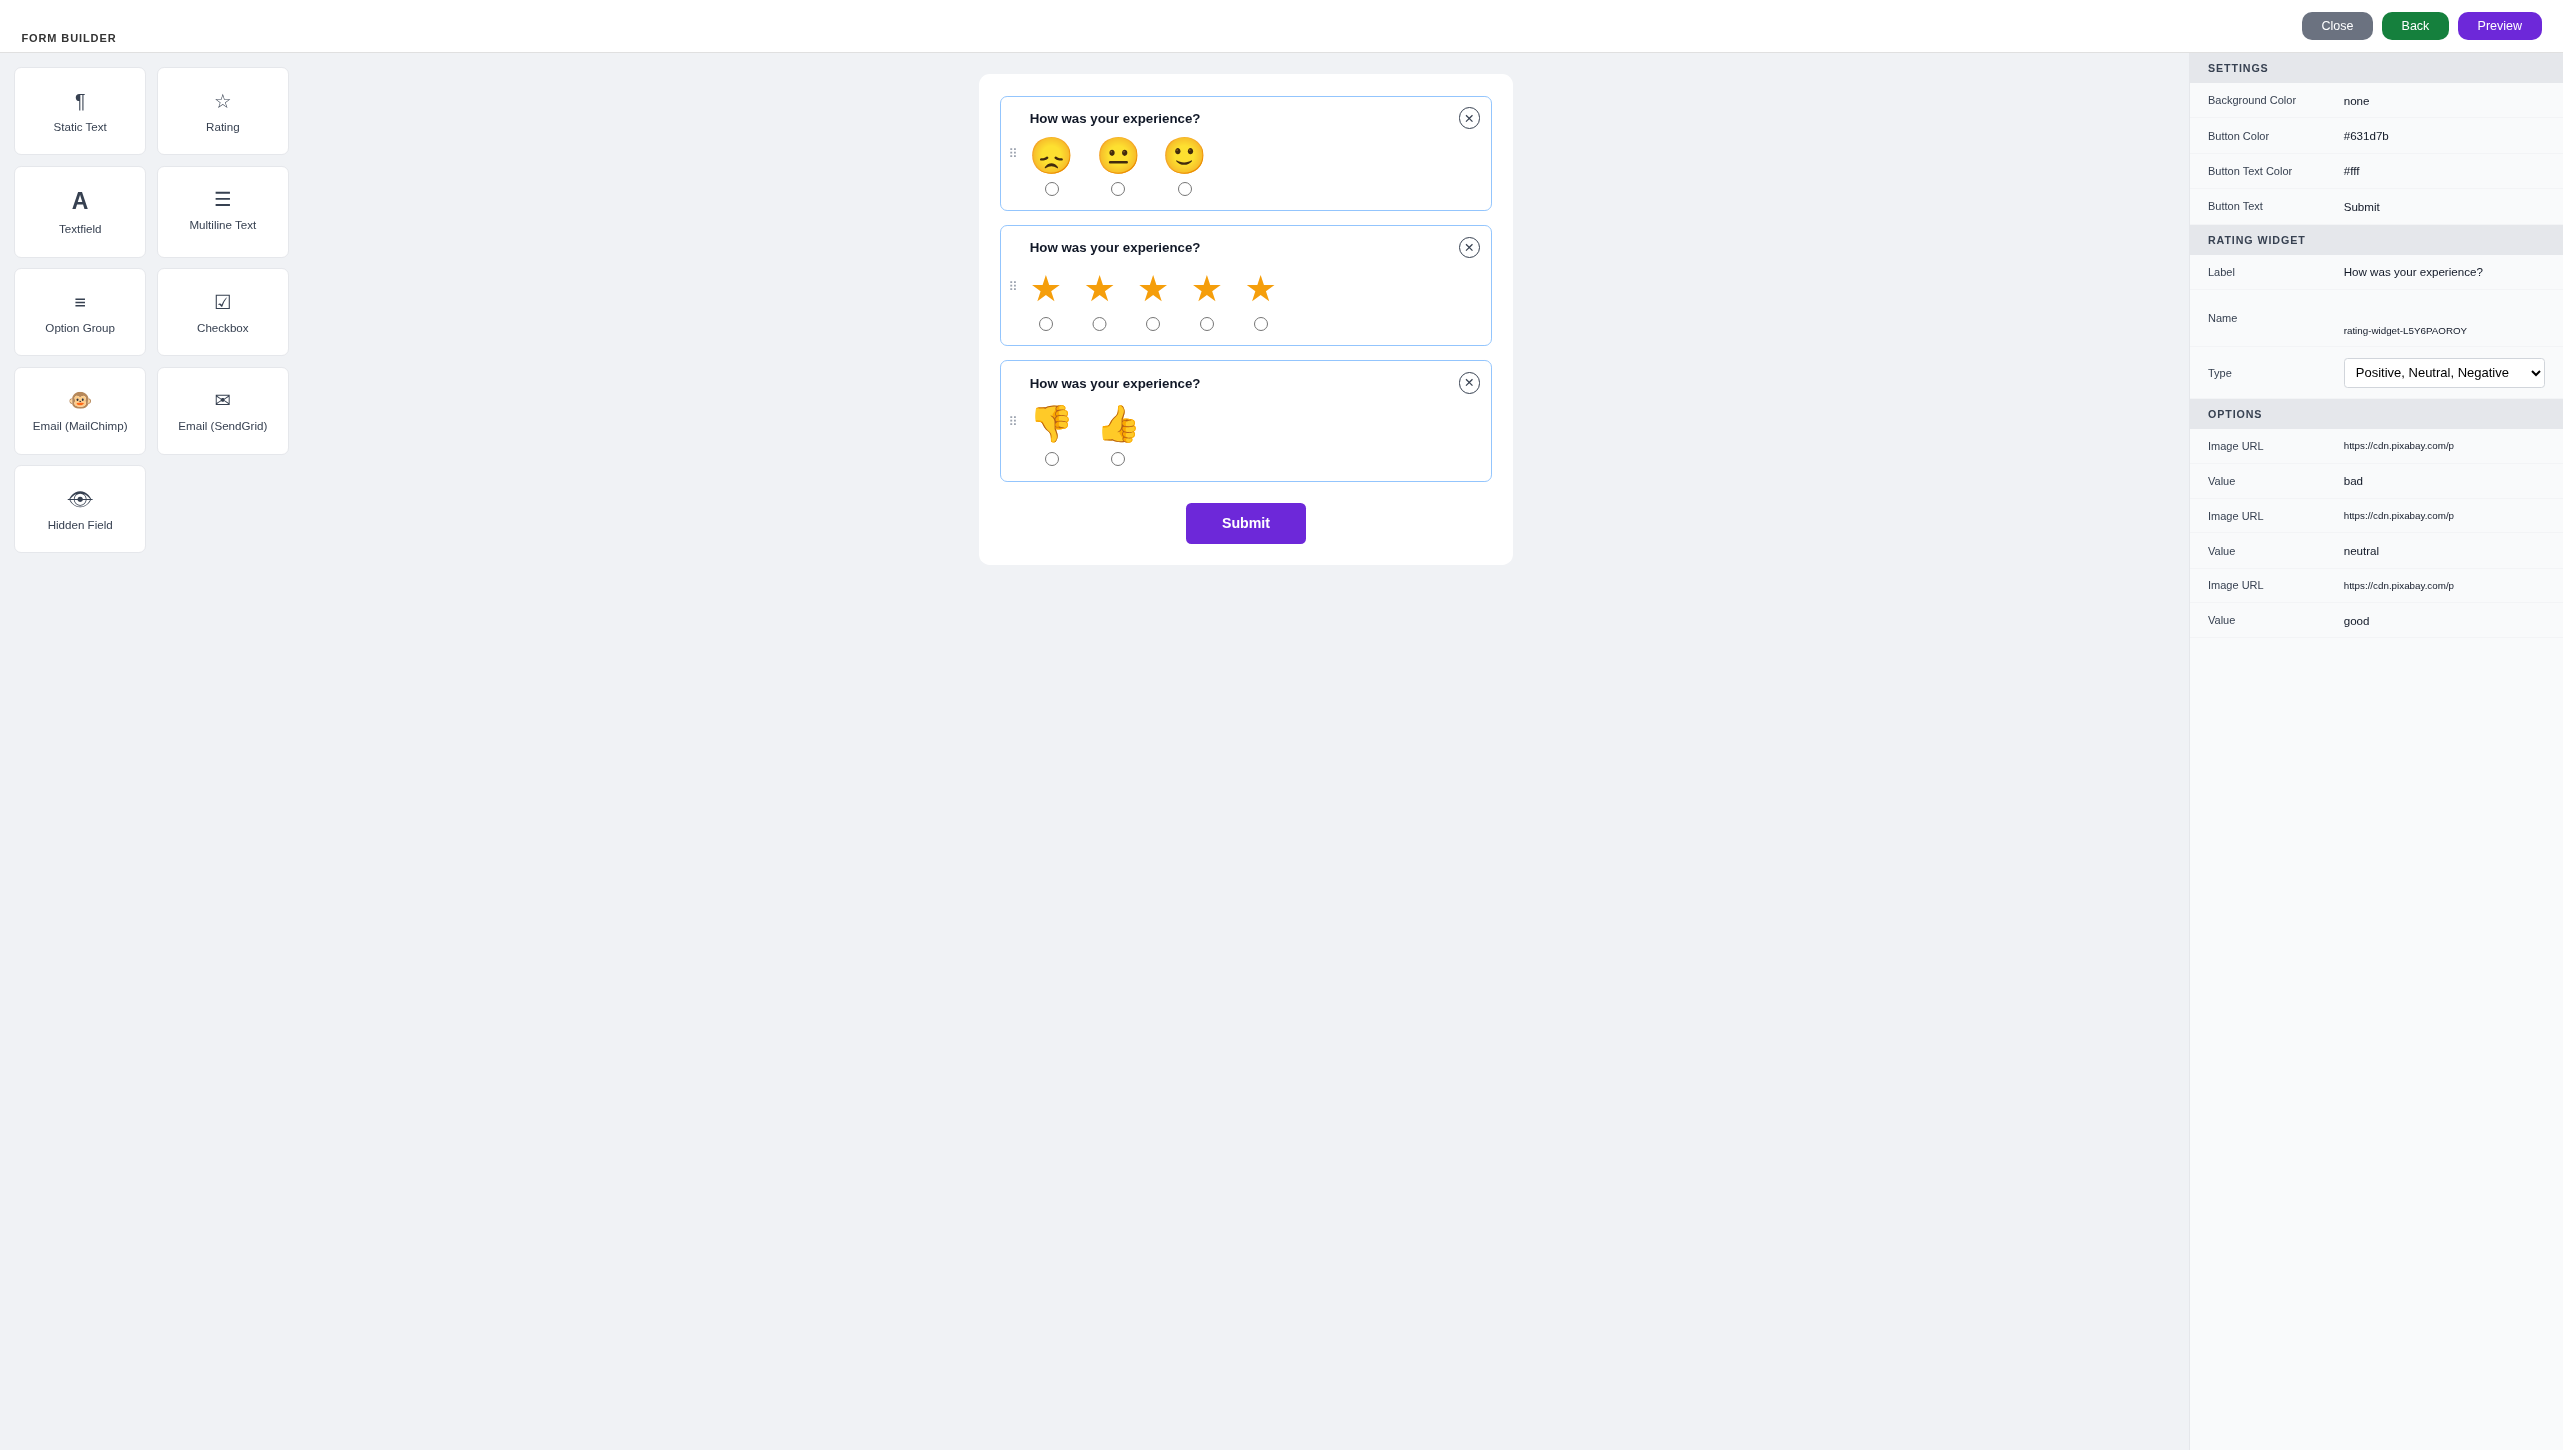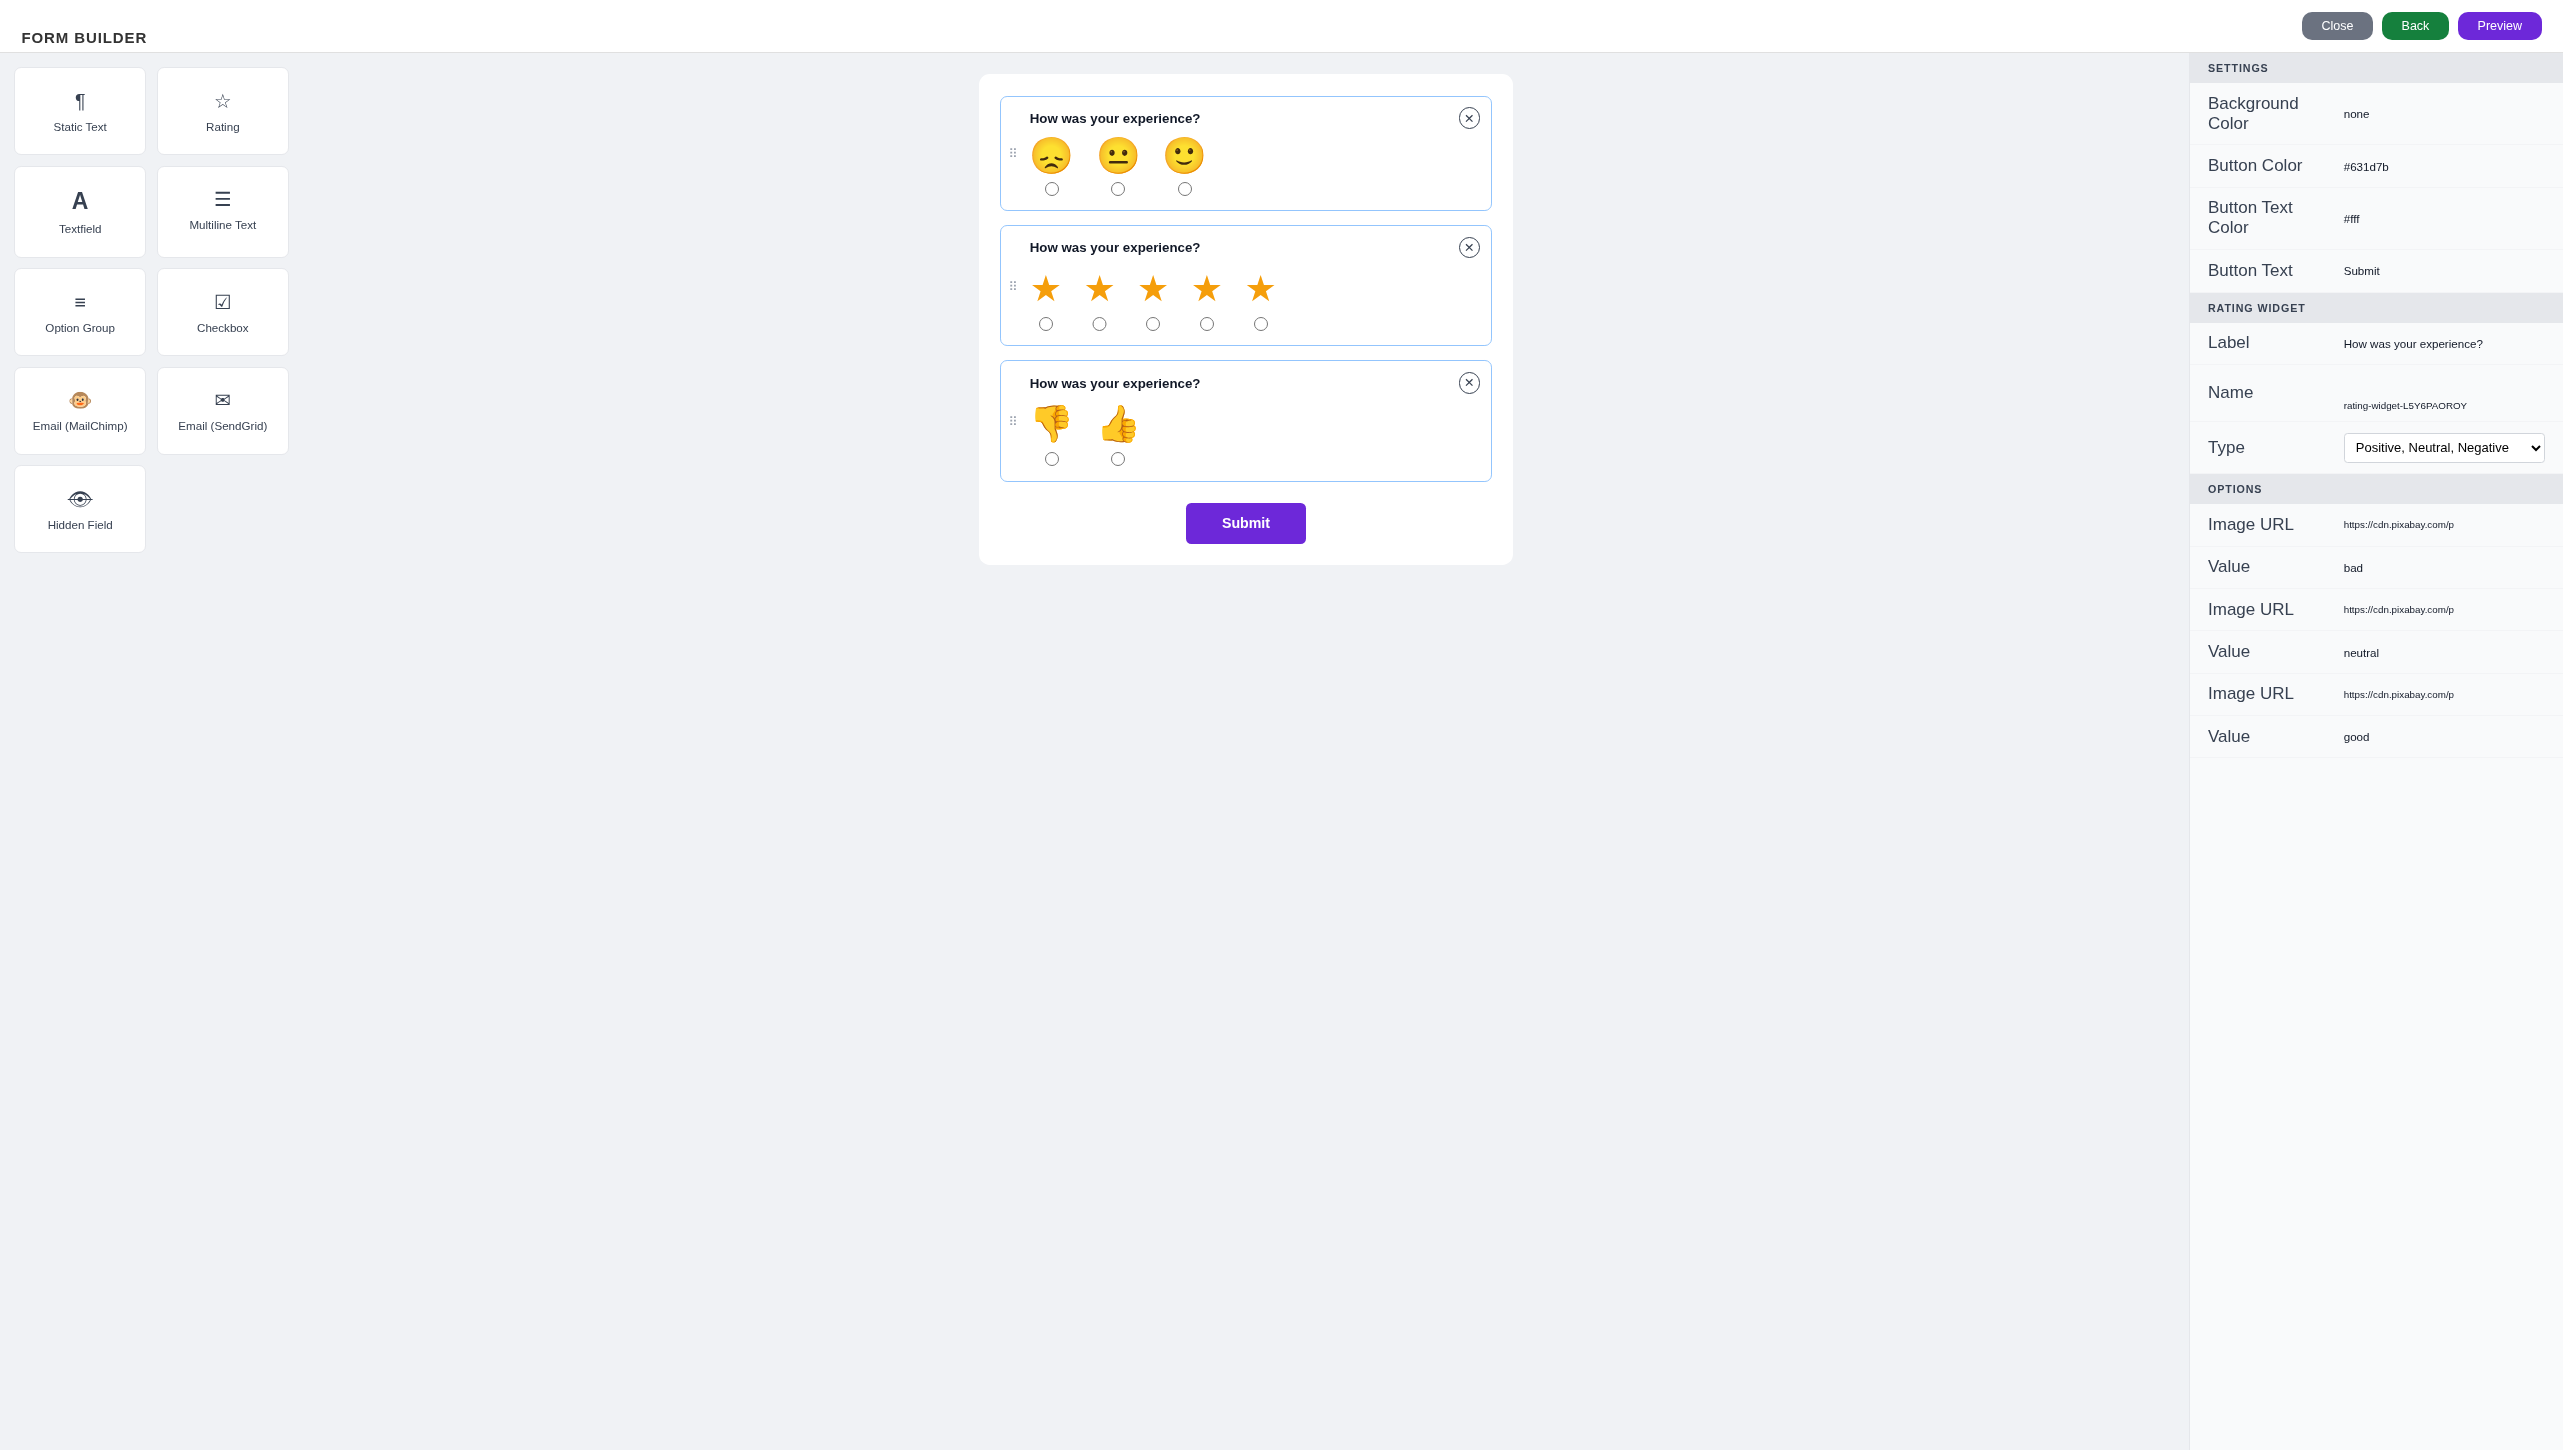--- a/index.html
+++ b/index.html
@@ -9,21 +9,21 @@
     .header {
       background: #fff;
       height: 53px;
       display: flex;
       align-items: center;
       justify-content: space-between;
       padding: 0 21.4px;
       border-bottom: 0.9px solid #e0e0e0;
     }
     .header-title {
-      font-size: 15px;
+      font-size: 11px;
       font-weight: 600;
       letter-spacing: 0.9px;
       color: #333;
       margin-top: 23px;
     }
     .header-buttons {
       display: flex;
       gap: 9px;
     }
     .btn {
@@ -210,21 +210,21 @@
       color: #374151;
     }
     .panel-row {
       display: flex;
       align-items: center;
       padding: 10.7px 18px;
       border-bottom: 0.9px solid #f3f4f6;
       gap: 10.7px;
     }
     .panel-row-label {
-      font-size: 17px;
+      font-size: 11px;
       color: #374151;
       flex: 0 0 125px;
     }
     .panel-row-value {
       font-size: 11.6px;
       color: #111827;
       flex: 1;
     }
     .panel-select {
       width: 100%;

